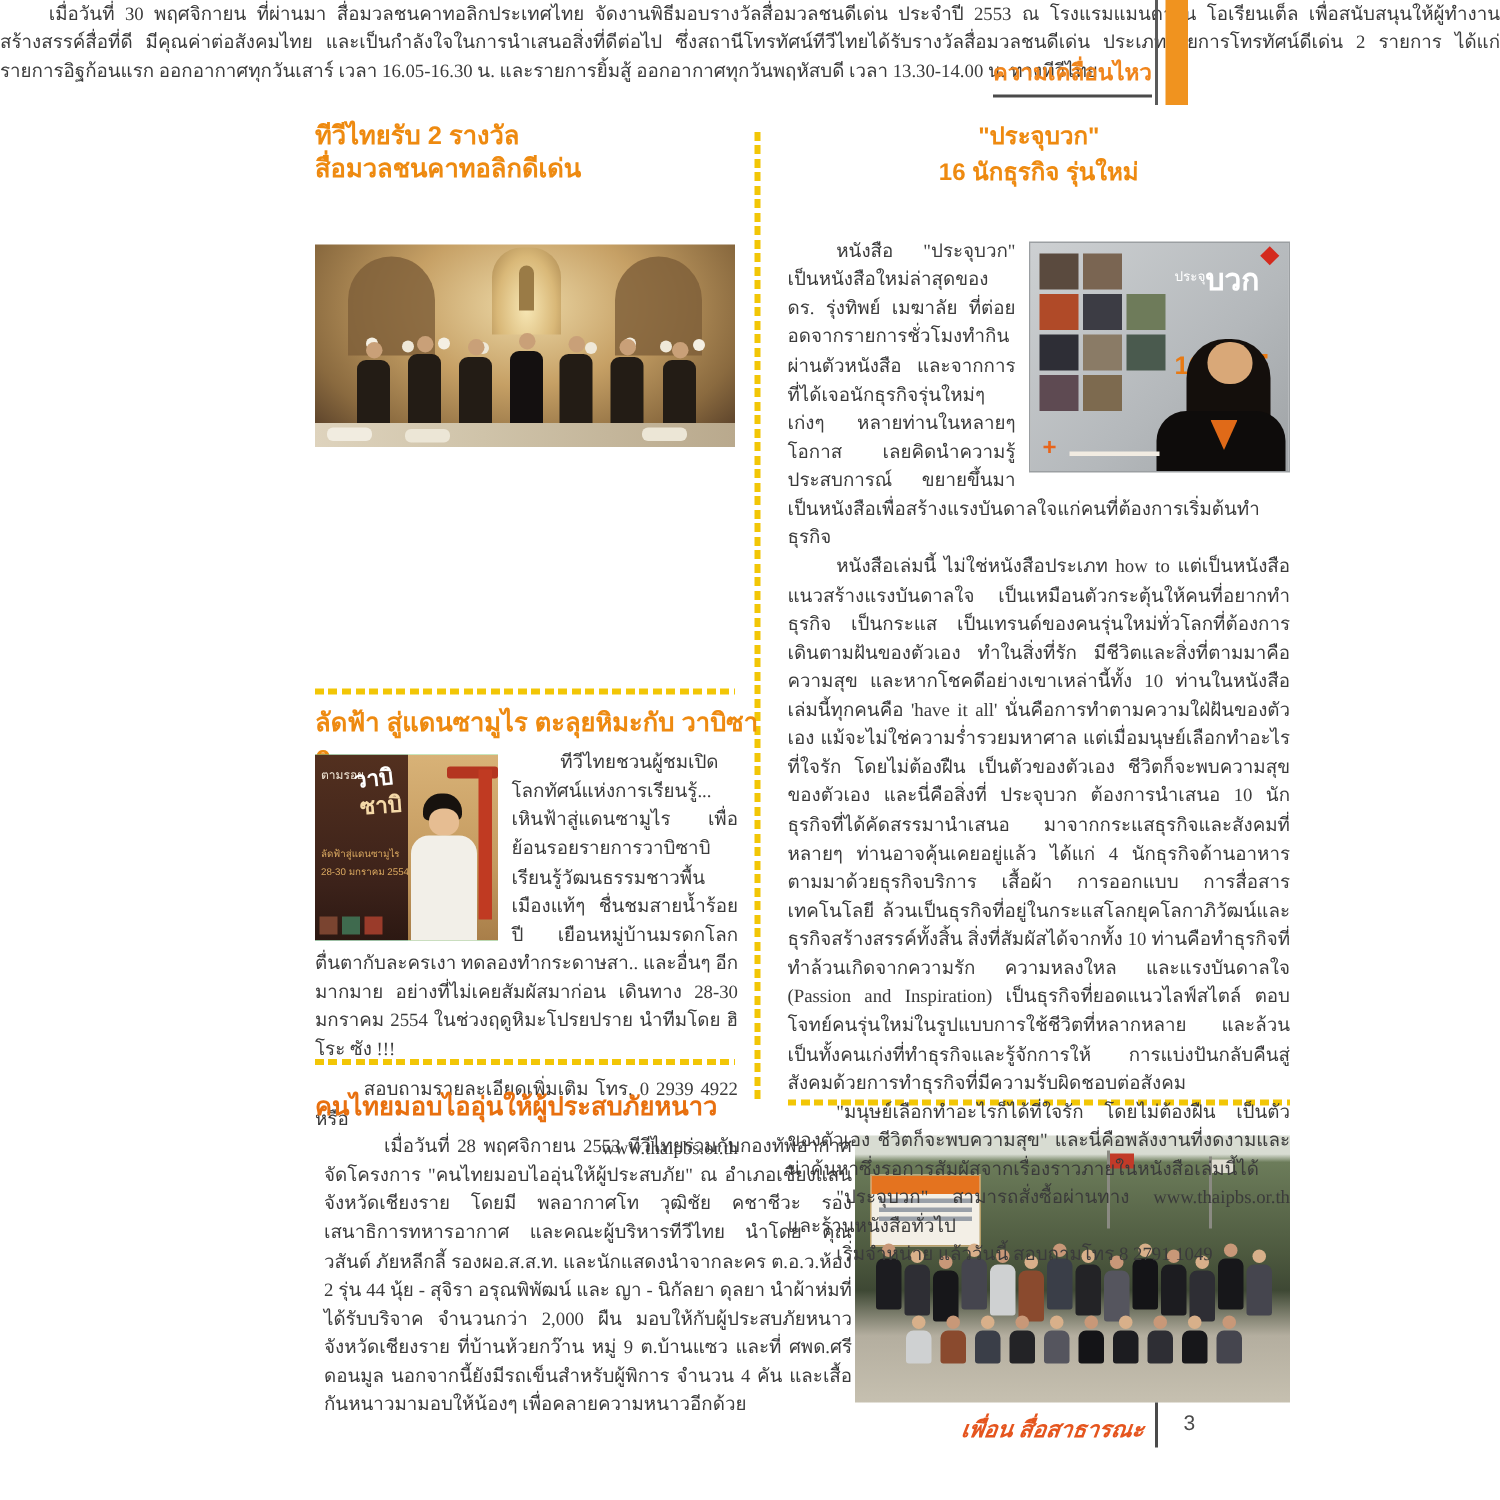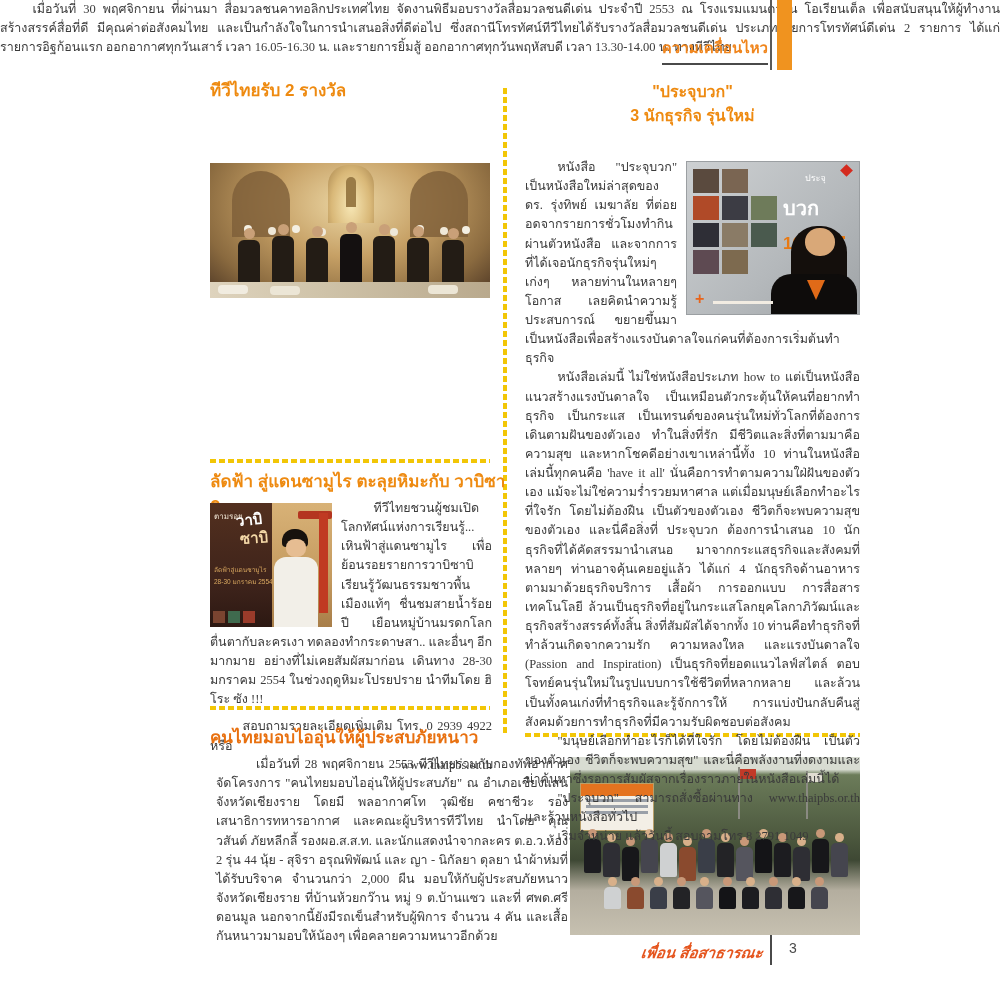--- a/index.html
+++ b/index.html
@@ -77,21 +77,21 @@
   .gfig .head{width:9px;height:9px;border-radius:50%;margin:0 auto 1px auto;}
   .gfig .torso{width:17px;border-radius:5px 5px 2px 2px;}
   
   .b-title{position:absolute;left:525px;top:80px;width:335px;text-align:center;font-size:16px;line-height:1.5;}
   .b-body{position:absolute;left:525px;top:158px;width:335px;}
   .book-cover{float:right;width:172px;height:152px;margin:3px 0 5px 9px;position:relative;overflow:hidden;
         background:linear-gradient(135deg,#cdd0d2 0%,#b4b8bb 60%,#9fa3a6 100%);border:1px solid #9b9fa2;}
   .bc-grid{position:absolute;left:6px;top:7px;width:86px;height:104px;}
   .bc-cell{position:absolute;width:26px;height:24px;}
   .bc-title{position:absolute;left:96px;top:10px;font-family:"Liberation Sans",sans-serif;color:#fff;}
-  .bc-title .small{font-size:9px;vertical-align:6px;margin-left:22px;}
+  .bc-title .small{font-size:9px;vertical-align:6px;}
   .bc-title .big{font-size:20px;font-weight:bold;}
   .bc-logo{position:absolute;right:8px;top:4px;width:9px;height:9px;background:#d42a1e;transform:rotate(45deg);}
   .bc-ten{position:absolute;left:96px;top:72px;font:bold 17px "Liberation Sans",sans-serif;color:#e87a14;}
   .bc-lines{position:absolute;left:114px;top:74px;width:44px;height:3px;background:#e87a14;
         box-shadow:0 6px 0 #e87a14,0 12px 0 #cf8b4a;}
   .bc-hair{position:absolute;right:12px;bottom:26px;width:56px;height:62px;border-radius:26px 26px 10px 10px;background:#140f0c;}
   .bc-face{position:absolute;right:24px;bottom:58px;width:30px;height:28px;border-radius:48%;background:#d9a878;}
   .bc-suit{position:absolute;right:2px;bottom:0;width:86px;height:40px;border-radius:20px 20px 0 0;background:#0e0c0b;}
   .bc-shirt{position:absolute;right:34px;bottom:14px;width:18px;height:20px;background:#e06a18;clip-path:polygon(50% 100%,0 0,100% 0);}
   .bc-plus{position:absolute;left:8px;bottom:8px;width:14px;height:14px;color:#e8641a;font:bold 16px/14px "Liberation Sans",sans-serif;}
@@ -111,20 +111,21 @@
   <div class="header-vline"></div>
   <div class="header-bar"></div>
 
   <div class="sep" id="sep1"></div>
   <div class="sep" id="sep2"></div>
   <div class="sep" id="sep3"></div>
   <div class="vsep"></div>
 
   <div class="a1-title headline">
     <div>ทีวีไทยรับ 2 รางวัล</div>
+    <div>สื่อมวลชนคาทอลิกดีเด่น</div>
   </div>
   <div class="a1-photo">
     <div class="arch arch-l"></div>
     <div class="arch arch-r"></div>
     <div class="alcove"></div>
     <div class="statue"></div>
     <div class="flowers"></div>
     <div id="award-people">
         <div class="fig" style="left: 28px;">
           <div class="head"></div>
@@ -295,21 +296,21 @@
         </div>
         <div class="gfig" style="left: 241px; top: 120px;">
           <div class="head" style="background:#c89878"></div>
           <div class="torso" style="height:22px;background:#45454e"></div>
         </div>
       </div>
   </div>
 
   <div class="b-title headline">
     <div>"ประจุบวก"</div>
-    <div>3 นักธุรกิจ รุ่นใหม่</div>
+    <div>16 นักธุรกิจ รุ่นใหม่</div>
   </div>
   <div class="b-body body-text">
     <div class="book-cover">
       <div class="bc-grid" id="bc-grid">
           <div class="bc-cell" style="left: 0px; top: 0px; background: rgb(90, 74, 62);"></div>
           <div class="bc-cell" style="left: 29px; top: 0px; background: rgb(122, 101, 82);"></div>
           <div class="bc-cell" style="left: 0px; top: 27px; background: rgb(176, 74, 40);"></div>
           <div class="bc-cell" style="left: 29px; top: 27px; background: rgb(60, 60, 68);"></div>
           <div class="bc-cell" style="left: 58px; top: 27px; background: rgb(110, 123, 90);"></div>
           <div class="bc-cell" style="left: 0px; top: 54px; background: rgb(46, 46, 54);"></div>

